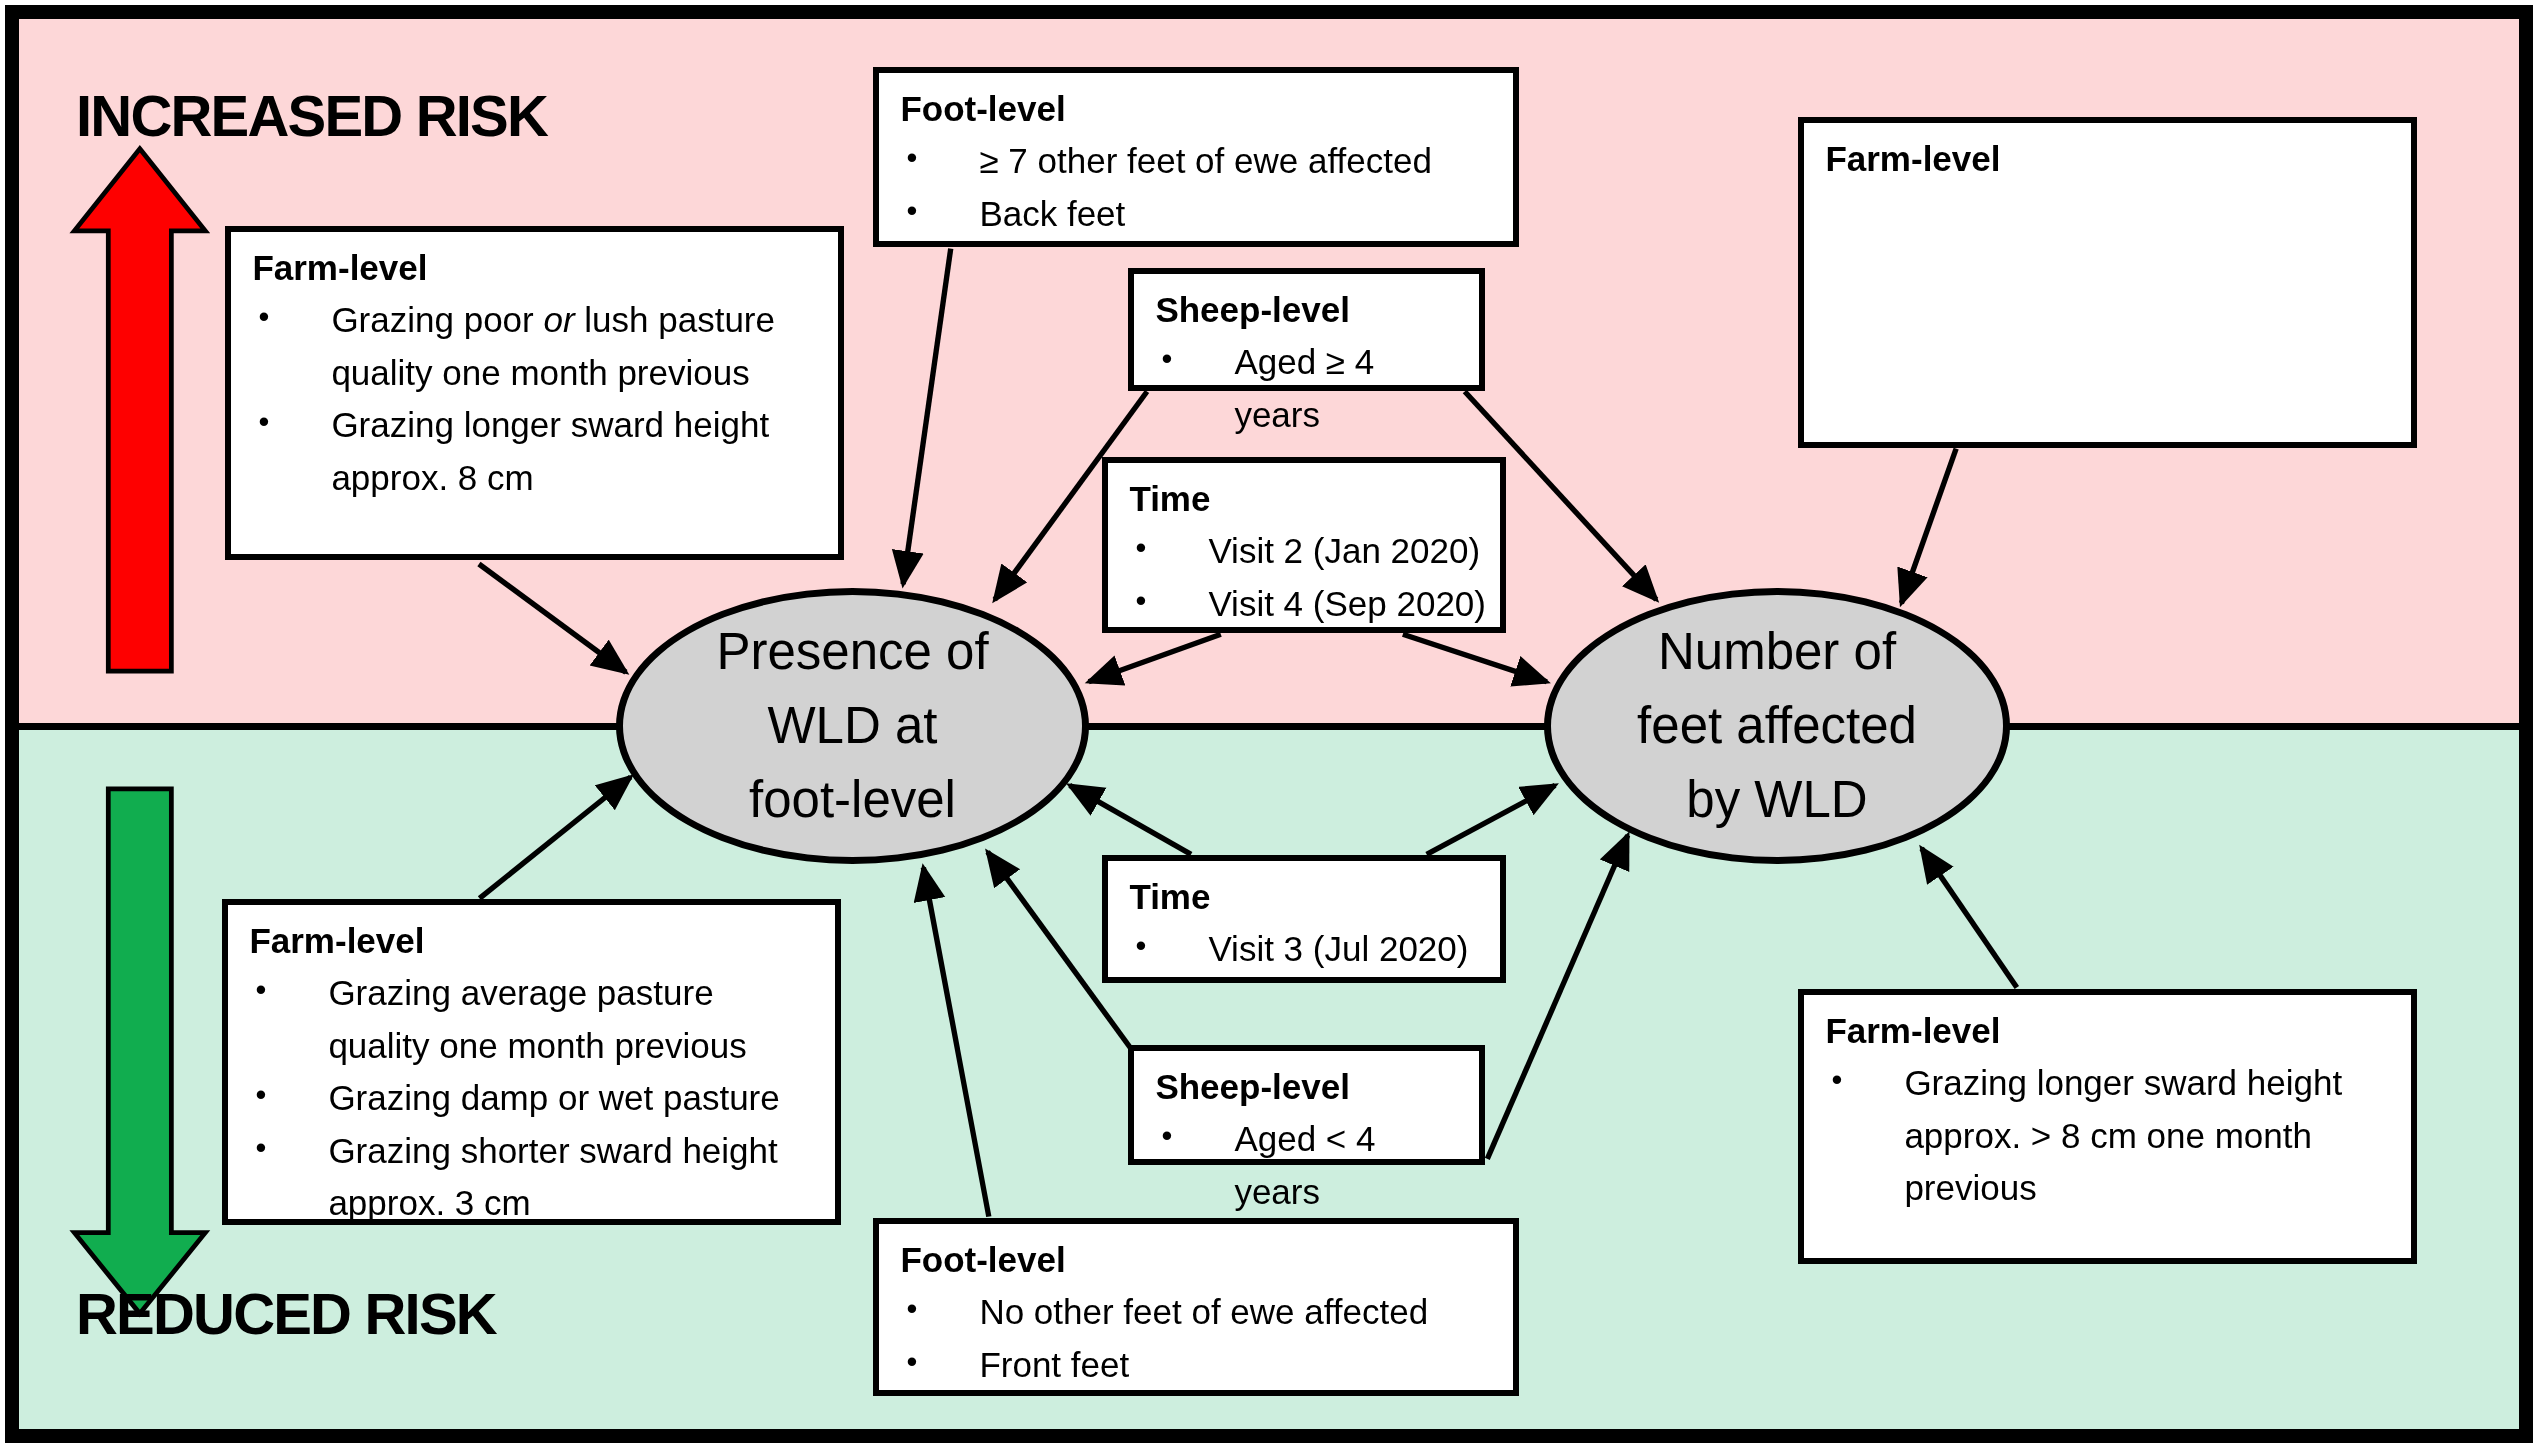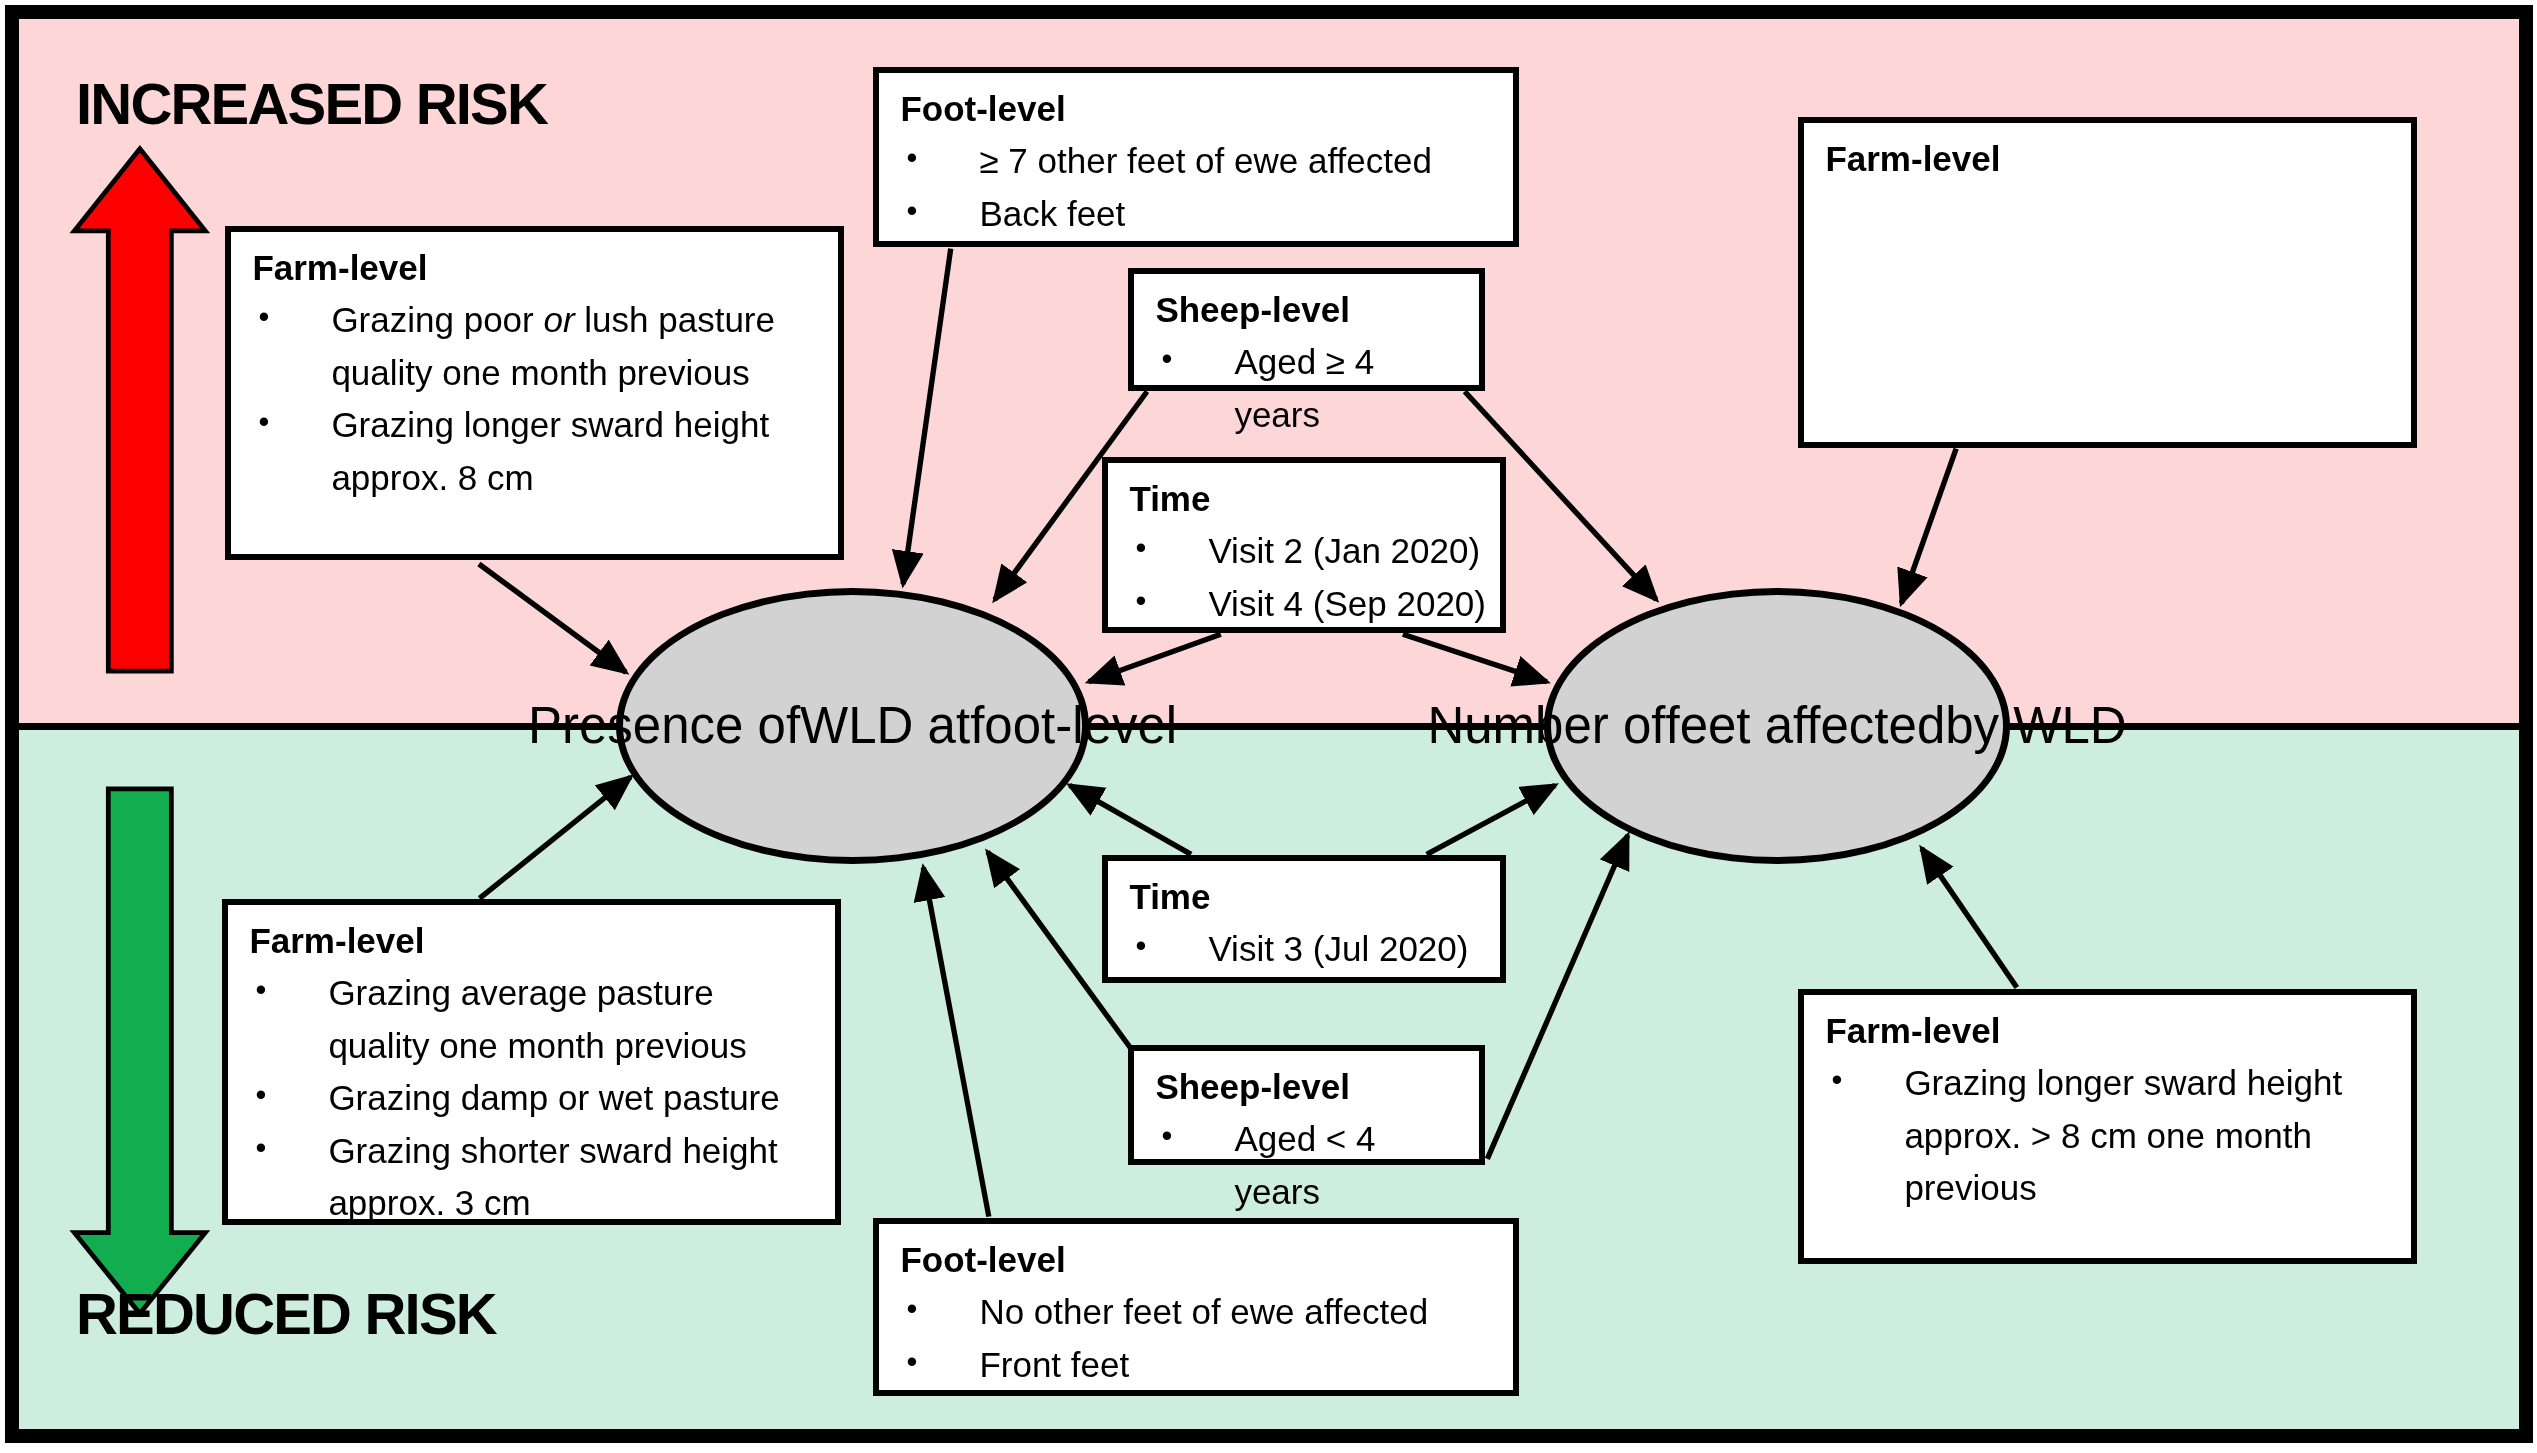--- a/index.html
+++ b/index.html
@@ -6,21 +6,21 @@
   .canvas{position:relative;width:2538px;height:1454px;background:#ffffff;
           font-family:"Liberation Sans",sans-serif;color:#000;overflow:hidden;}
   .bg-top{position:absolute;left:4.8px;top:4.8px;width:2528px;height:721px;background:#fdd7d8;z-index:0;}
   .bg-bottom{position:absolute;left:4.8px;top:726px;width:2528px;height:717px;background:#cdeede;z-index:0;}
   .divider{position:absolute;left:4.8px;top:723px;width:2528px;height:7.1px;background:#000;z-index:1;}
   .frame{position:absolute;left:4.8px;top:4.8px;width:2528px;height:1438px;border:14.3px solid #000;
          box-sizing:border-box;z-index:6;pointer-events:none;}
   .connectors{position:absolute;left:0;top:0;width:2538px;height:1454px;z-index:2;}
 
   .zone-label{position:absolute;z-index:3;font-size:58px;font-weight:bold;letter-spacing:-1.8px;white-space:nowrap;}
-  .zl-top{left:76px;top:70px;}
+  .zl-top{left:76px;top:82px;}
   .zl-bottom{left:76px;top:1280px;}
 
   .box{position:absolute;z-index:3;background:#fff;border:6.5px solid #000;box-sizing:border-box;
        padding:9.5px 10.7px 0 21.4px;font-size:35px;line-height:1.5;}
   .box-title{font-weight:bold;}
   ul.bullets{margin:0;padding:0;list-style:none;}
   ul.bullets li{position:relative;padding-left:79px;}
   ul.bullets li::before{content:"\2022";position:absolute;left:6px;top:0;font-size:31px;}
   .b-ftl{left:225px;top:226px;width:619px;height:334px;}
   .b-foott{left:873px;top:67px;width:646px;height:180px;}
@@ -28,21 +28,21 @@
   .b-timet{left:1102px;top:457px;width:404px;height:176px;}
   .b-ftr{left:1798px;top:117px;width:619px;height:331px;}
   .b-fbl{left:222px;top:899px;width:619px;height:326px;}
   .b-timeb{left:1102px;top:855px;width:404px;height:128px;}
   .b-sheepb{left:1128px;top:1045px;width:357px;height:120px;}
   .b-footb{left:873px;top:1218px;width:646px;height:178px;}
   .b-fbr{left:1798px;top:989px;width:619px;height:275px;}
   em{font-style:italic;}
 
   .node{position:absolute;z-index:3;background:#d2d2d2;border:7.1px solid #000;border-radius:50%;
-        box-sizing:border-box;display:flex;align-items:center;justify-content:center;
+        box-sizing:border-box;display:flex;flex-direction:column;align-items:center;justify-content:center;
         font-size:51px;line-height:1.45;text-align:center;}
   .node div{white-space:nowrap;}
   .n-left{left:616px;top:588px;width:473px;height:276px;}
   .n-right{left:1544px;top:588px;width:466px;height:276px;}
 </style>
 </head>
 <body>
 
 <div class="canvas">
 

